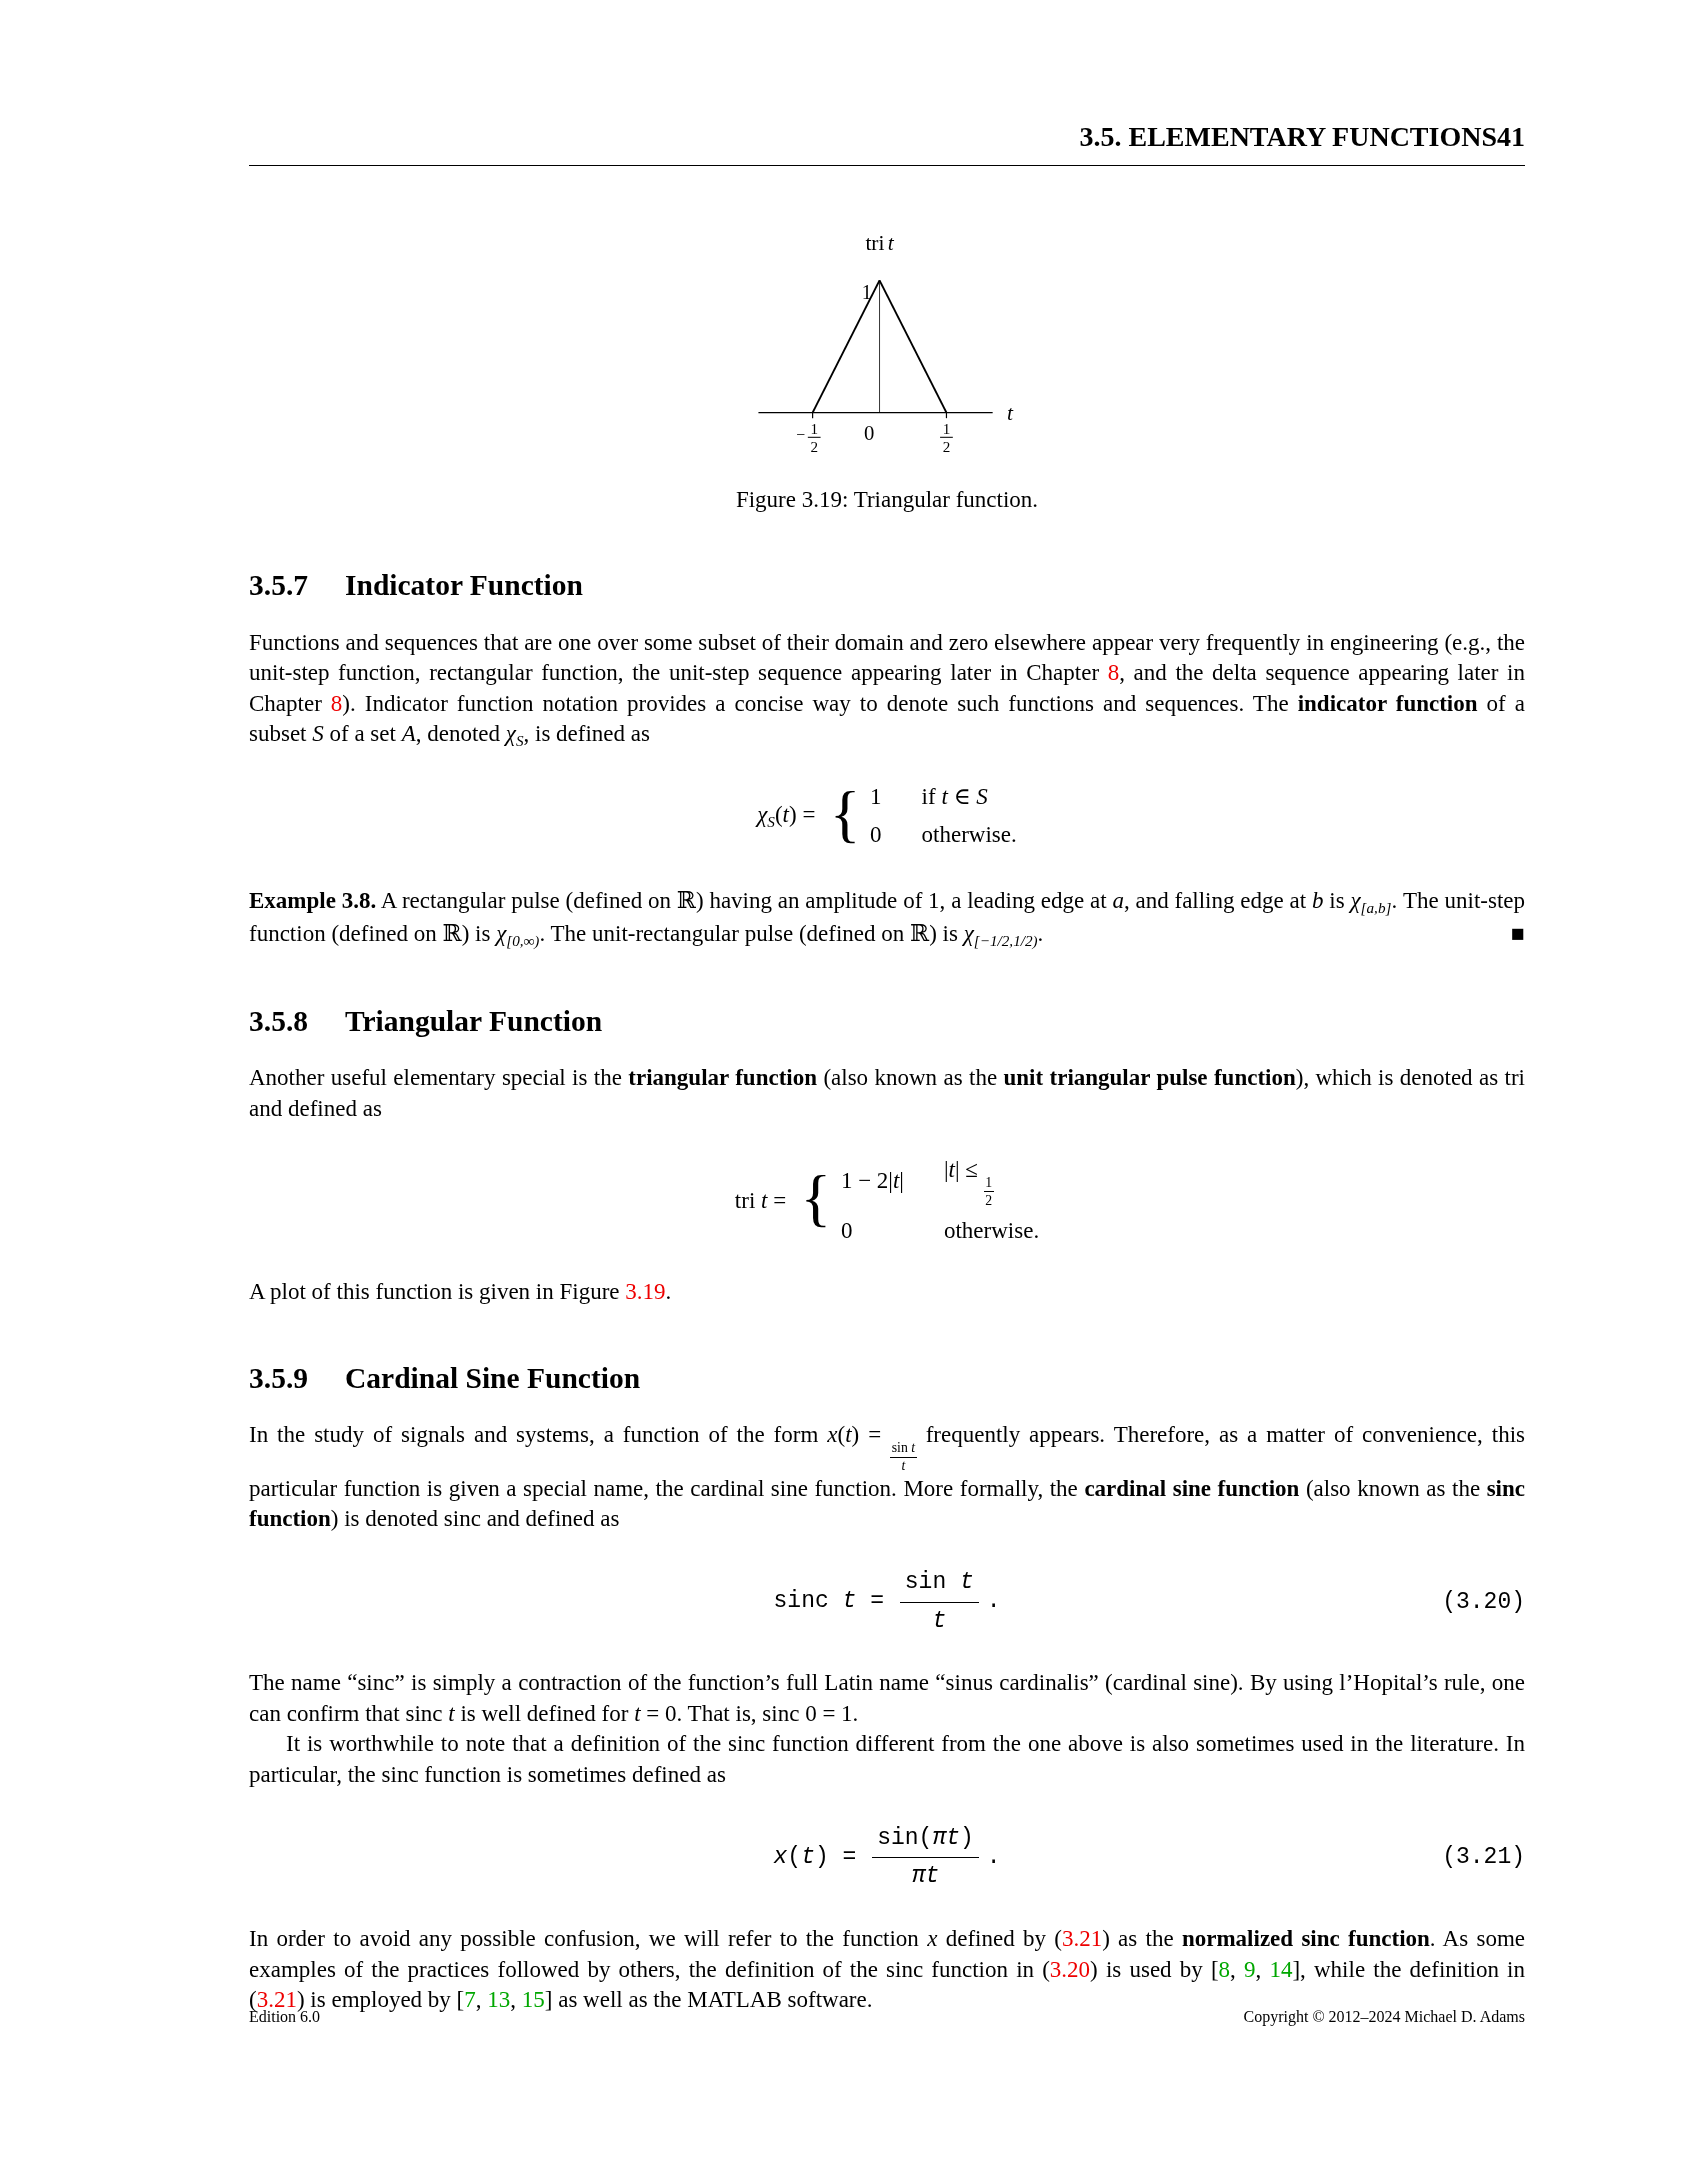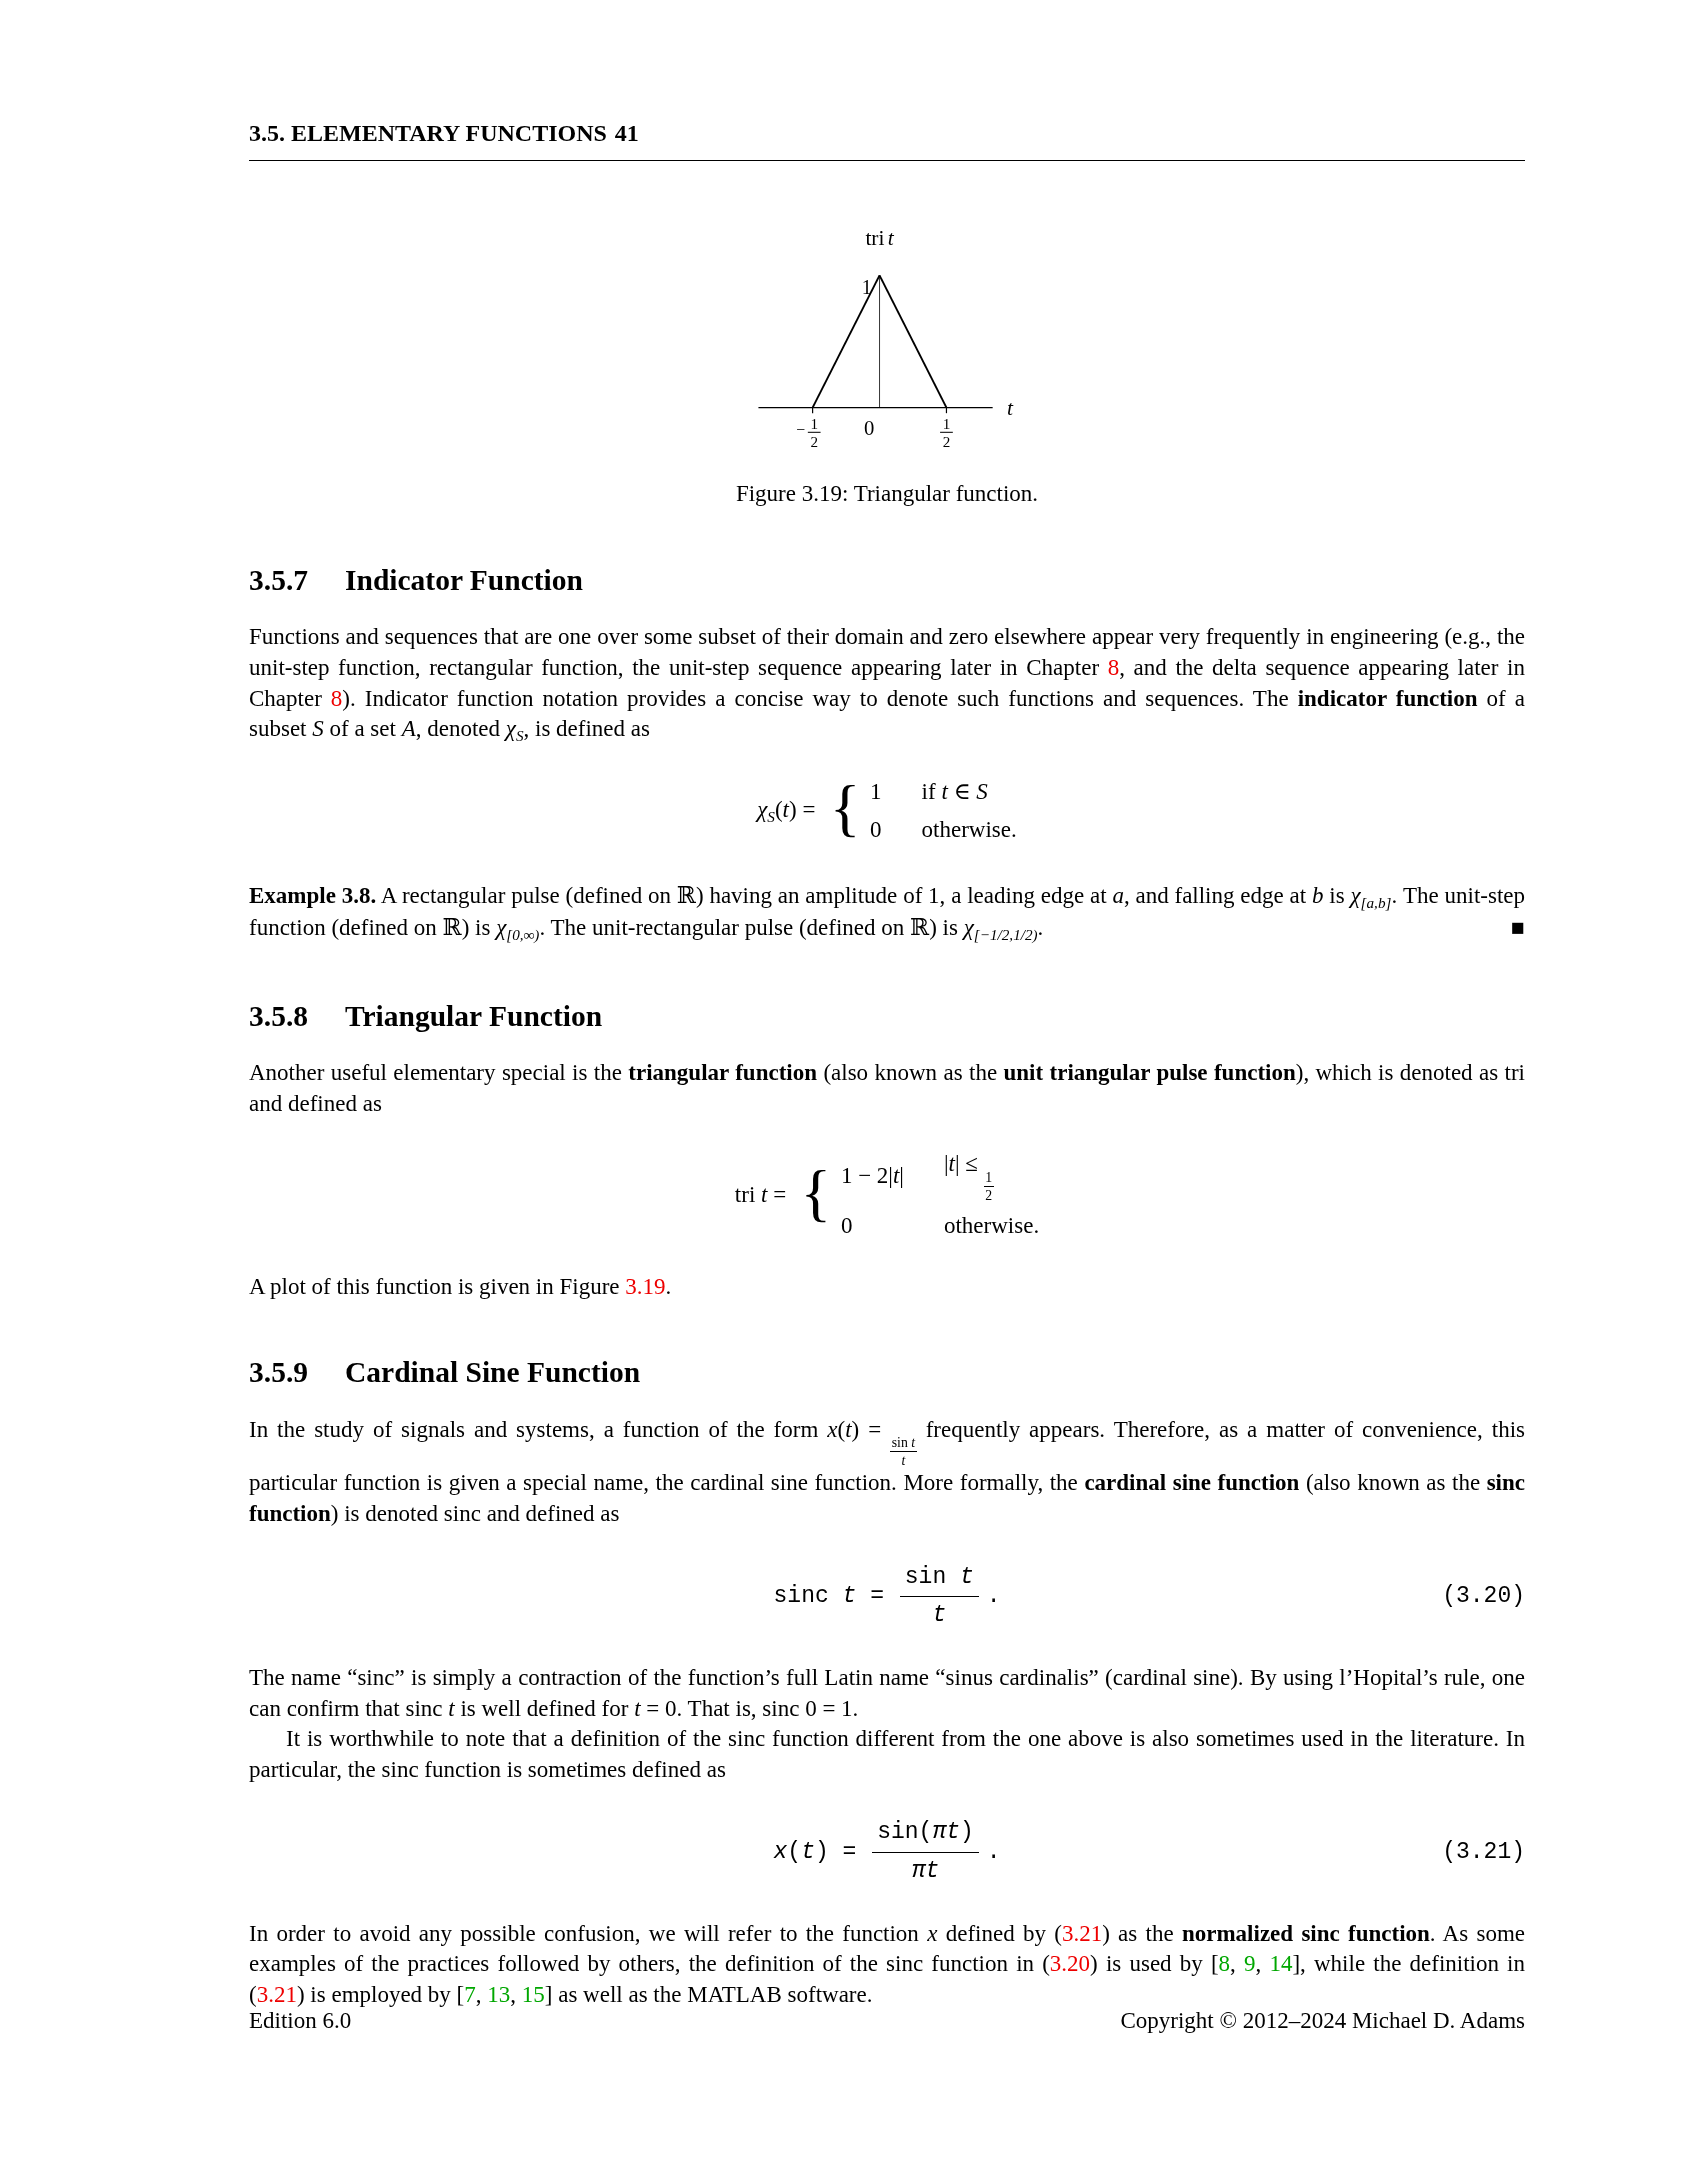--- a/index.html
+++ b/index.html
@@ -8,25 +8,24 @@
     width:1688px;height:2183px;
     box-sizing:border-box;
     padding:118px 163px 0 249px;
     background:#ffffff;
     color:#000;
     font-family:"Liberation Serif","DejaVu Serif",serif;
     font-size:23px;
     line-height:1.33;
   }
   .running-head{
-    display:flex;justify-content:flex-start;
-    font-weight:bold;font-size:24px;
+    display:flex;justify-content:flex-end;
+    font-weight:bold;font-size:28px;
     border-bottom:1.6px solid #000;
     padding-bottom:9.6px;
-    gap:8px;
   }
   
   .fig{margin:57px 0 0;text-align:center;}
   .fig svg text{font-family:"Liberation Serif","DejaVu Serif",serif;fill:#000;}
   .fig .it{font-style:italic;}
   figcaption{margin-top:14.3px;font-size:23px;}
   
   .sec-h{margin:53px 0 0;font-size:29.5px;font-weight:bold;line-height:1.2;}
   .sec-num{margin-right:37px;}
   
@@ -51,21 +50,21 @@
   .cases{display:grid;grid-template-columns:max-content max-content;
          column-gap:40px;row-gap:8px;text-align:left;align-items:center;}
   .num-eq{position:relative;margin:32px 0;display:flex;justify-content:center;align-items:center;font-family:Liberation Mono, monospace;}
   .eq-number{position:absolute;right:0;top:50%;transform:translateY(-50%);}
   .dfrac{display:inline-flex;flex-direction:column;align-items:center;margin:0 8px;}
   .dfrac .fnum{border-bottom:1.6px solid #000;padding:0 4.8px 4px;}
   .dfrac .fden{padding-top:3.2px;}
   
   .page-footer{
     position:absolute;left:249px;right:163px;top:2006px;
-    display:flex;justify-content:space-between;font-size:23px;
+    display:flex;justify-content:space-between;font-size:16px;
   }
 </style>
 </head>
 <body>
 
 <div class="page">
 
   <header class="running-head">
     <span>3.5.  ELEMENTARY FUNCTIONS</span>
     <span>41</span>

